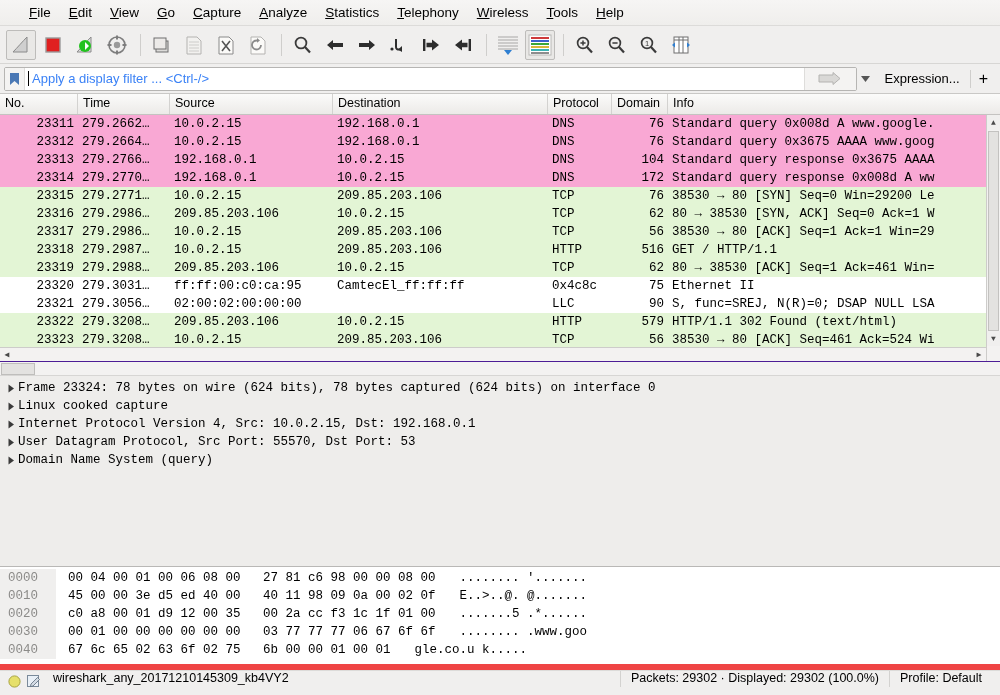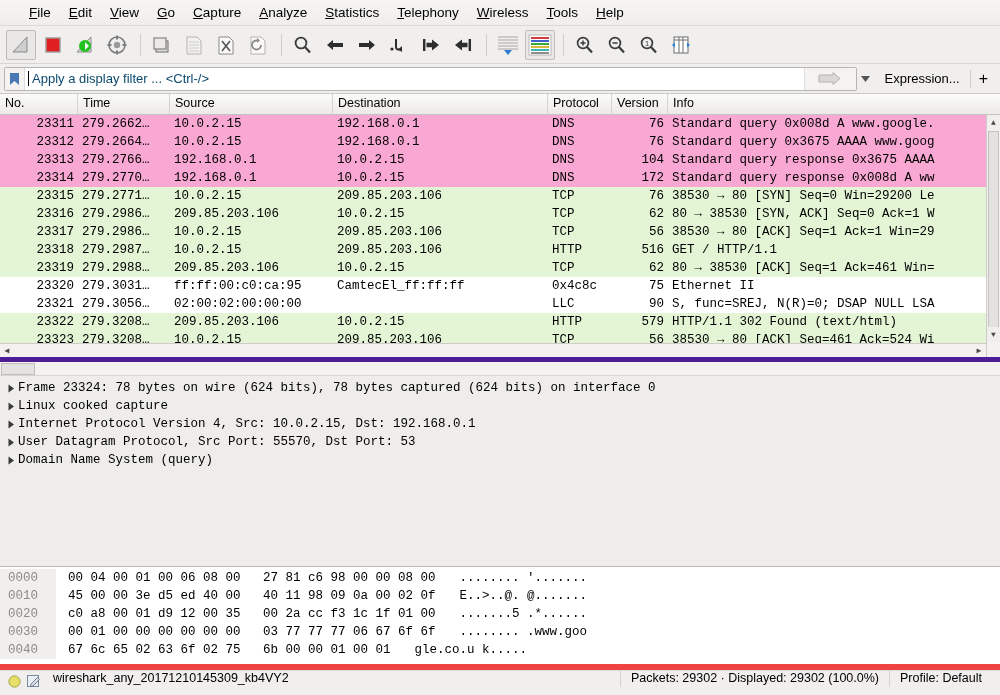--- a/index.html
+++ b/index.html
@@ -62,41 +62,41 @@
   }
   .bookmark-ico {
     width: 20px; height: 22px;
     display:flex; align-items:center; justify-content:center;
     background:#f4f3f2; border-right:1px solid #dedddb;
     flex: 0 0 20px;
   }
   .filter-caret { width: 1px; height: 15px; background:#000; margin: 0 0 0 3px; flex:0 0 1px;}
   .filter-placeholder {
     flex:1 1 auto; padding-left: 3px;
-    color: #0c4a6e; font-size: 13px;
+    color: #3b82f6; font-size: 13px;
     font-family: "Liberation Sans", sans-serif;
     white-space: nowrap; overflow: hidden;
   }
   .filter-arrow-btn {
     flex: 0 0 52px; height: 22px;
     display:flex; align-items:center; justify-content:center; gap:3px;
     background:#f4f3f2; border-left:1px solid #dedddb;
   }
   .expr-btn { padding: 0 10px; font-size: 13px; cursor: default; white-space: nowrap;}
   .plus-btn { padding: 0 8px; font-size: 16px; cursor: default; }
   .vsep { width:1px; height:18px; background:#cfcecc; }
 
   
   .packet-list {
     flex: 0 0 268px; height: 268px;
     position: relative;
     background: #ffffff;
     overflow: hidden;
     font-family: "Liberation Mono", monospace;
-    border-bottom: 5px solid #4c1d95;
+    border-bottom: 1px solid #4c1d95;
   }
   .pl-header {
     display: flex; height: 21px;
     background: linear-gradient(#fbfbfa, #eceae8);
     border-bottom: 1px solid #c4c3c1;
     font-family: "Liberation Sans", sans-serif;
     font-size: 12.5px;
   }
   .pl-header div {
     padding: 2px 0 0 5px;
@@ -383,21 +383,21 @@
     <div class="plus-btn">+</div>
   </div>
 
   <div class="packet-list">
     <div class="pl-header" id="pl-header">
         <div style="width: 78px; flex: 0 0 78px;">No.</div>
         <div style="width: 92px; flex: 0 0 92px;">Time</div>
         <div style="width: 163px; flex: 0 0 163px;">Source</div>
         <div style="width: 215px; flex: 0 0 215px;">Destination</div>
         <div style="width: 64px; flex: 0 0 64px;">Protocol</div>
-        <div style="width: 56px; flex: 0 0 56px;">Version</div>
+        <div style="width: 56px; flex: 0 0 56px;">Domain</div>
         <div style="flex: 1 1 auto; border-right: none;">Info</div>
       </div>
     <div class="pl-rows" id="pl-rows">
         <div class="prow bg-dns" style="position: relative;">
           <div class="c-no">23311</div>
           <div class="c-time">279.2662…</div>
           <div class="c-src">10.0.2.15</div>
           <div class="c-dst">192.168.0.1</div>
           <div class="c-proto">DNS</div>
           <div class="c-len">76</div>

